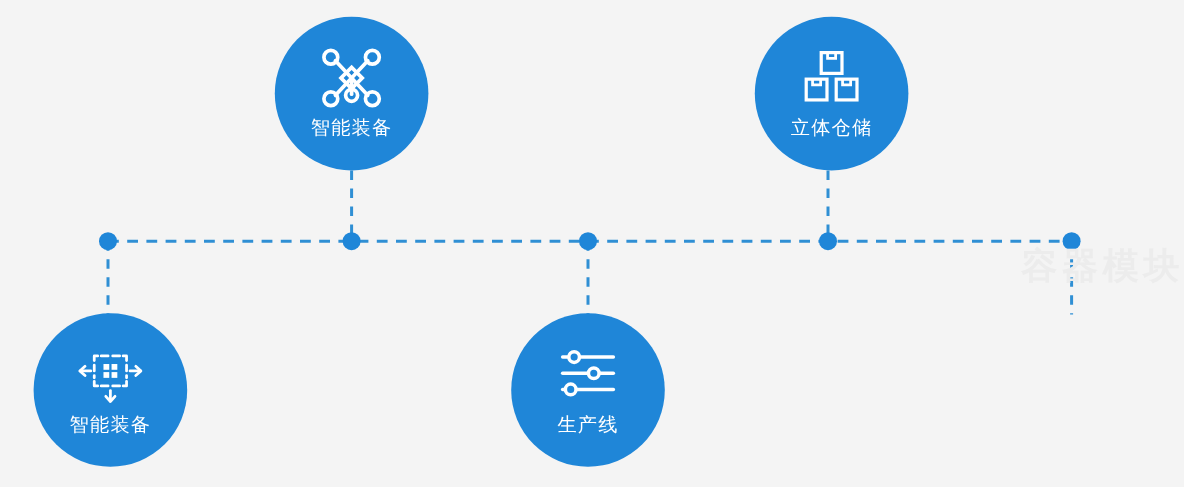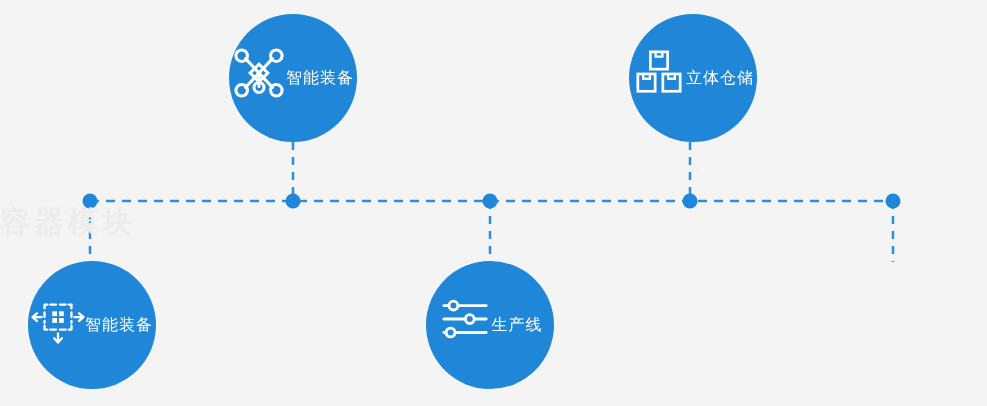--- a/index.html
+++ b/index.html
@@ -23,36 +23,36 @@
     left: 0;
     top: 0;
     width: 987px;
     height: 406px;
   }
   .watermark {
     position: absolute;
     left: 0;
     width: 987px;
     top: 202px;
-    text-align: left;
+    text-align: right;
     font-size: 30px;
     letter-spacing: 4px;
     color: #ececec;
     font-weight: 700;
     user-select: none;
     pointer-events: none;
   }
   .node-circle {
     position: absolute;
     width: 128px;
     height: 128px;
     border-radius: 50%;
     background: #1f86d8;
     display: flex;
-    flex-direction: row;
+    flex-direction: column;
     align-items: center;
     justify-content: center;
   }
   .node-icon {
     width: 54px;
     height: 50px;
     display: block;
     margin-bottom: 10px;
   }
   .node-label {

